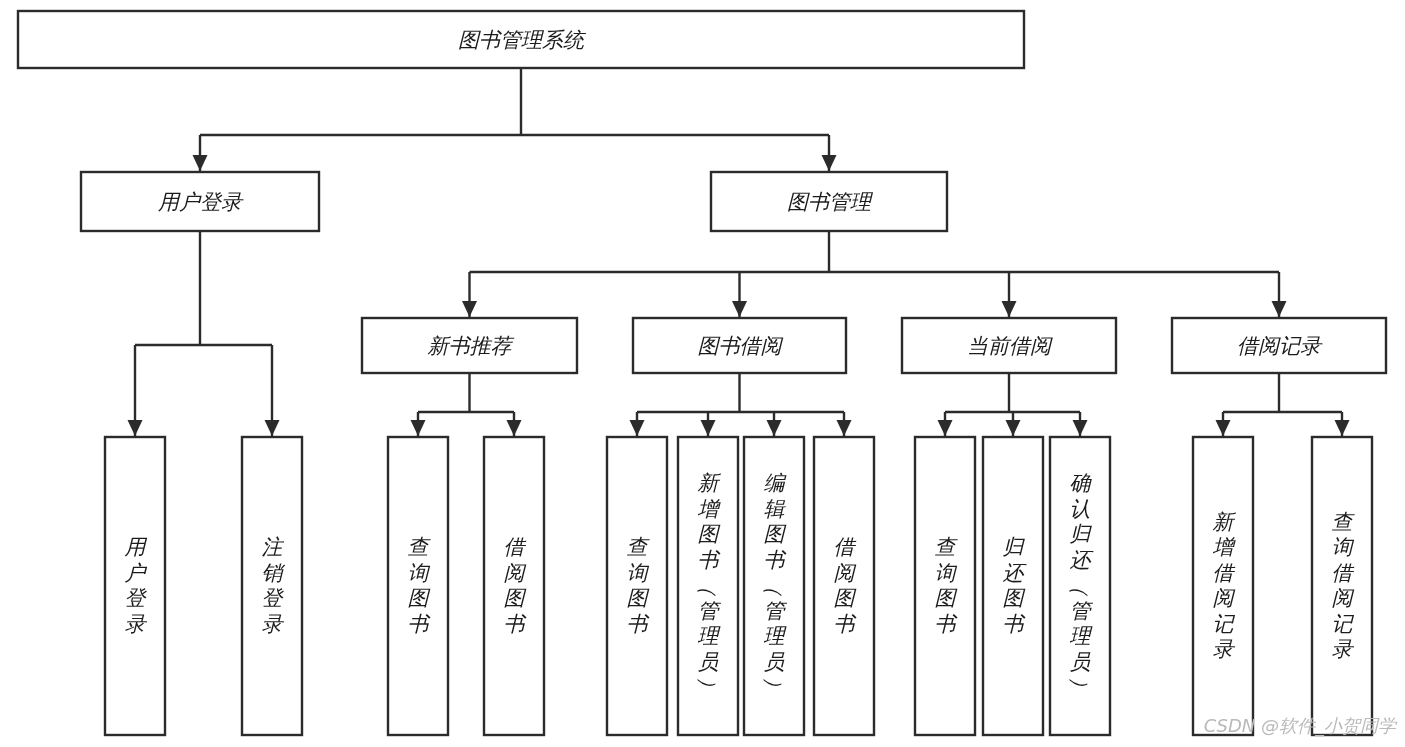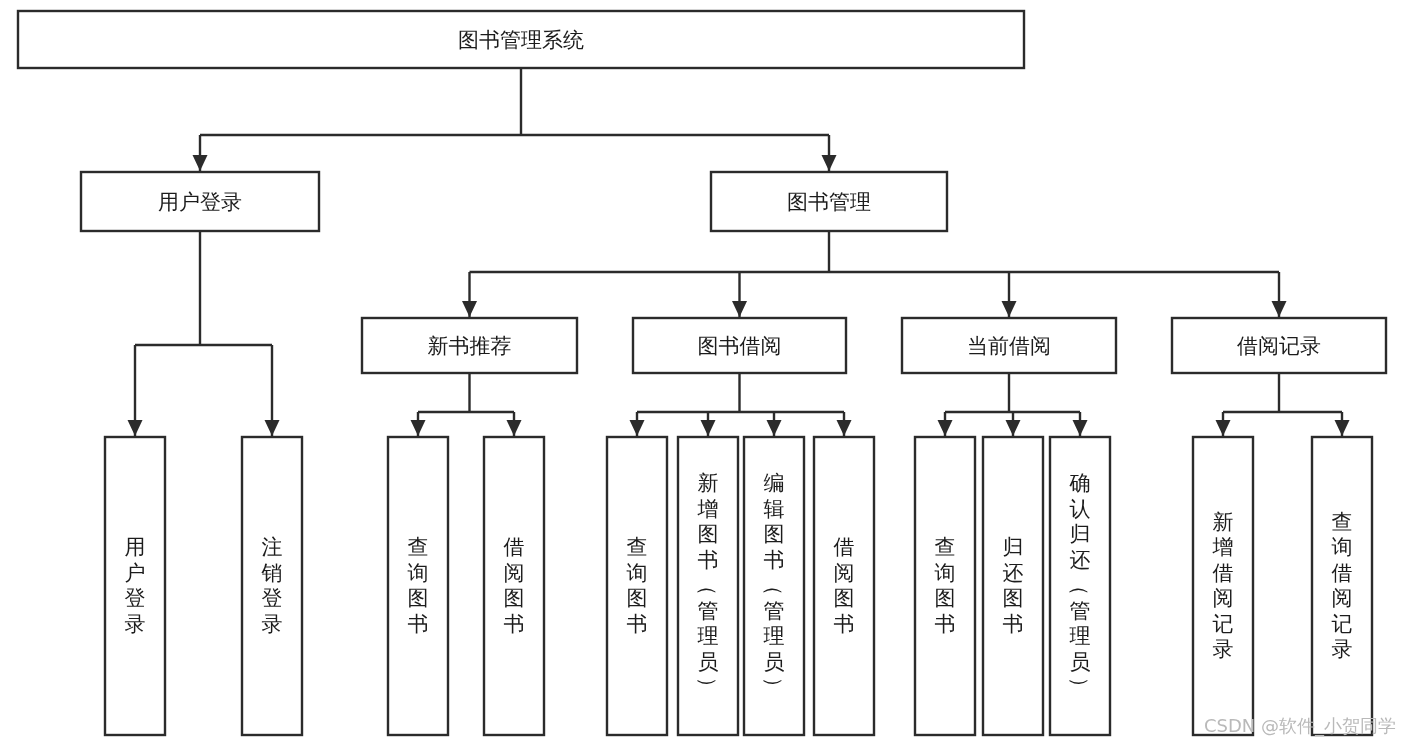--- a/index.html
+++ b/index.html
@@ -11,20 +11,21 @@
     width: 1405px;
     height: 747px;
     font-family: "DejaVu Sans", "Liberation Sans", sans-serif;
     overflow: hidden;
     position: relative;
   }
   #diagram-root {
     position: relative;
     width: 1405px;
     height: 747px;
+    font-style: italic;
   }
   svg#tree-svg {
     position: absolute;
     top: 0;
     left: 0;
     width: 1405px;
     height: 747px;
     display: block;
   }
   .node-box {

